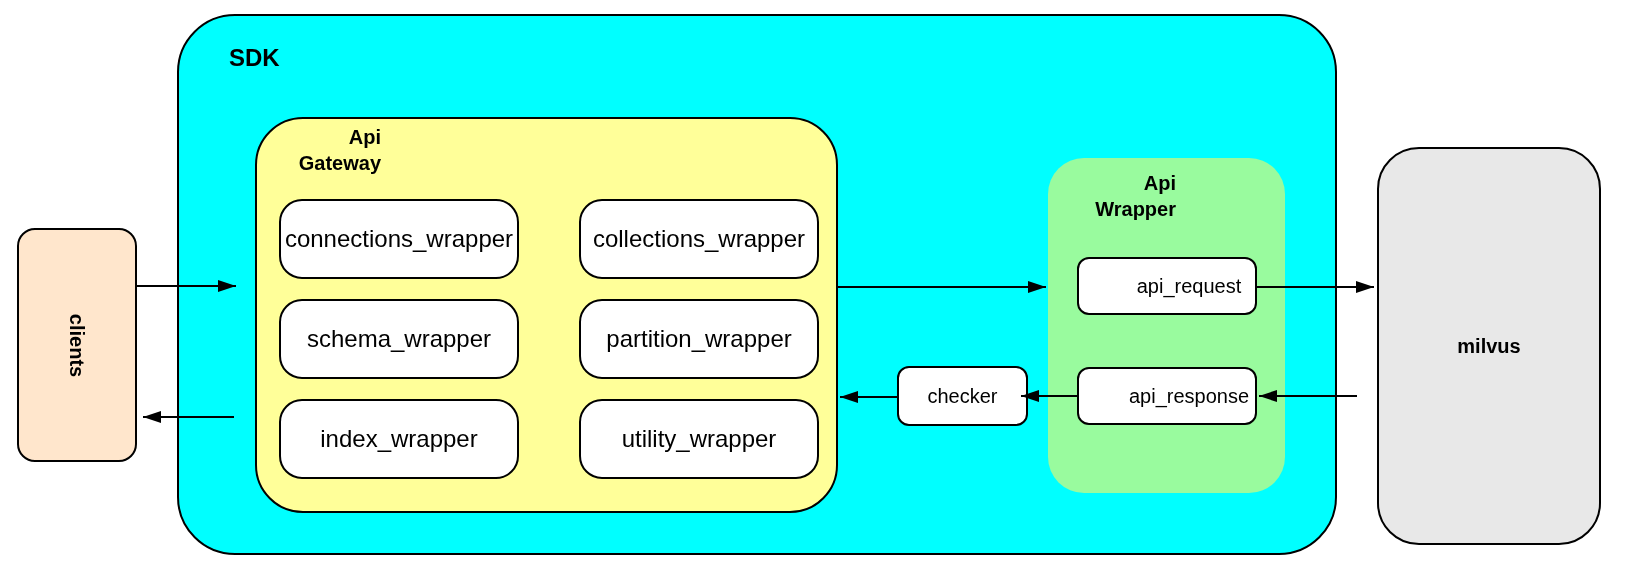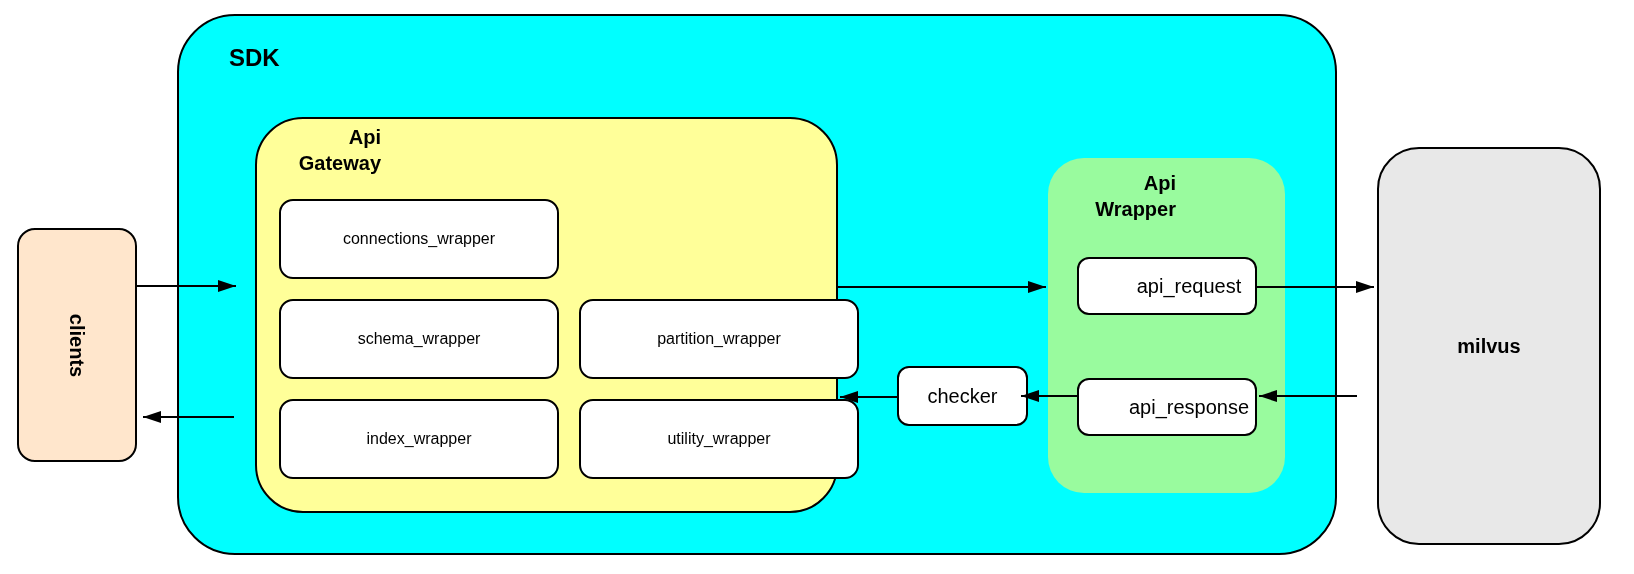--- a/index.html
+++ b/index.html
@@ -50,26 +50,26 @@
     border-radius: 48px;
   }
   .block-label {
     position: absolute;
     font-weight: bold; font-size: 20px; line-height: 26px;
     color: #000; text-align: right; white-space: nowrap;
   }
   .api-wrapper .block-label { left: 8px; top: 5px; width: 116px; }
 
   .wbox {
-    position: absolute; width: 280px; height: 80px;
+    position: absolute; width: 240px; height: 80px;
     background: var(--c-node, #ffffff);
     border: 2px solid var(--c-stroke, #000);
-    border-radius: 14px;
+    border-radius: 23px;
     display: flex; align-items: center; justify-content: center;
-    font-size: 16px; color: #000; box-sizing: border-box;
+    font-size: 24px; color: #000; box-sizing: border-box;
   }
   .pos-0 { left: 22px;  top: 80px;  }
   .pos-1 { left: 322px; top: 80px;  }
   .pos-2 { left: 22px;  top: 180px; }
   .pos-3 { left: 322px; top: 180px; }
   .pos-4 { left: 22px;  top: 280px; }
   .pos-5 { left: 322px; top: 280px; }
 
   
   .checker {
@@ -90,21 +90,21 @@
   .api-gateway .block-label { left: 12px; top: 12px; width: 116px; }
   .gbox {
     position: absolute; left: 29px; width: 180px; height: 58px;
     background: var(--c-node, #ffffff);
     border: 2px solid var(--c-stroke, #000);
     border-radius: 12px;
     display: flex; align-items: center; justify-content: center;
     font-size: 20px; color: #000; box-sizing: border-box; padding-left: 44px;
   }
   .gbox.request  { top: 99px; }
-  .gbox.response { top: 220px; }
+  .gbox.response { top: 209px; }
 
   
   .milvus {
     left: 1377px; top: 147px; width: 224px; height: 398px;
     background: var(--c-milvus, #e8e8e8);
     border: 2px solid var(--c-stroke, #000);
     border-radius: 42px;
     display: flex; align-items: center; justify-content: center;
     font-weight: bold; font-size: 20px; color: #000;
   }
@@ -126,20 +126,21 @@
     <div class="sdk-label">SDK</div>
 
   </div>
 
   <div class="node api-wrapper">
     <div class="block-label">
       <div>Api</div>
       <div>Gateway</div>
     </div>
     <div class="wbox pos-0">connections_wrapper</div>
+    <div class="wbox pos-1">collections_wrapper</div>
     <div class="wbox pos-3">partition_wrapper</div>
     <div class="wbox pos-2">schema_wrapper</div>
     <div class="wbox pos-4">index_wrapper</div>
     <div class="wbox pos-5">utility_wrapper</div>
   </div>
 
   <div class="node checker">checker</div>
 
   <div class="node api-gateway">
     <div class="block-label">

